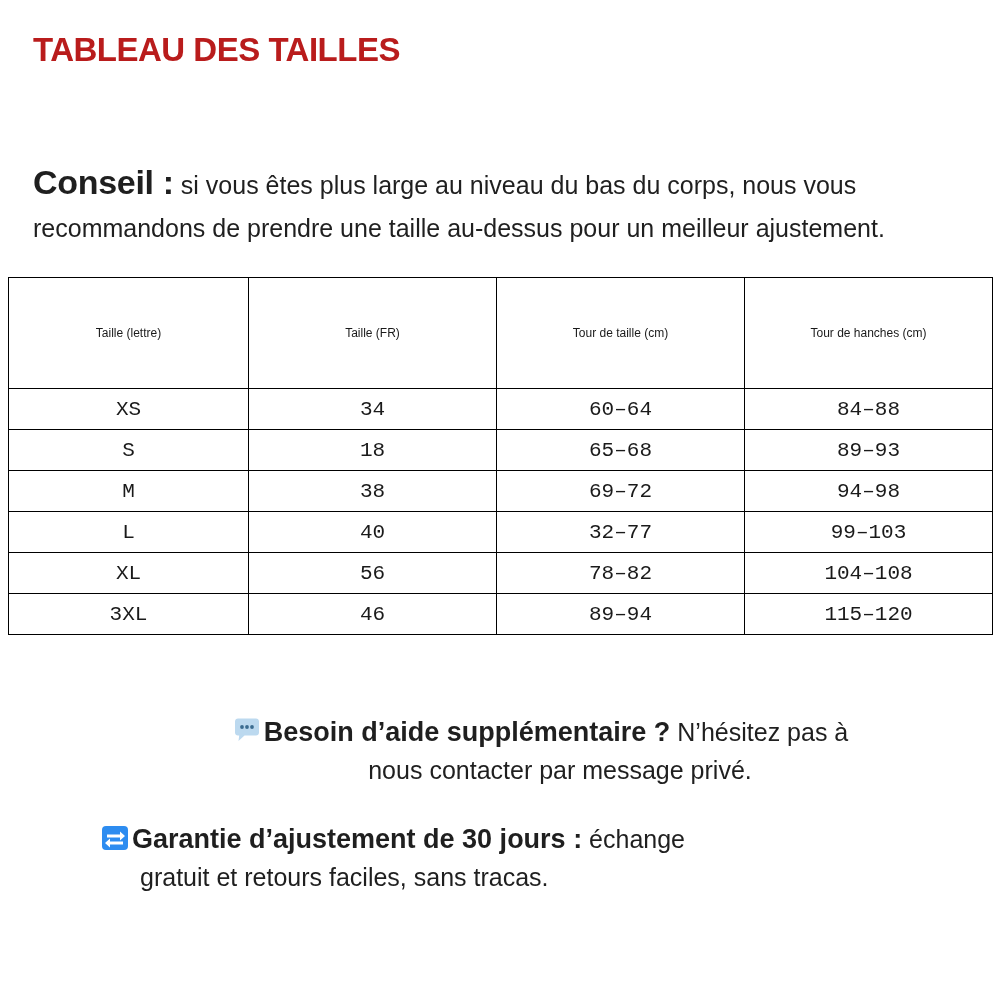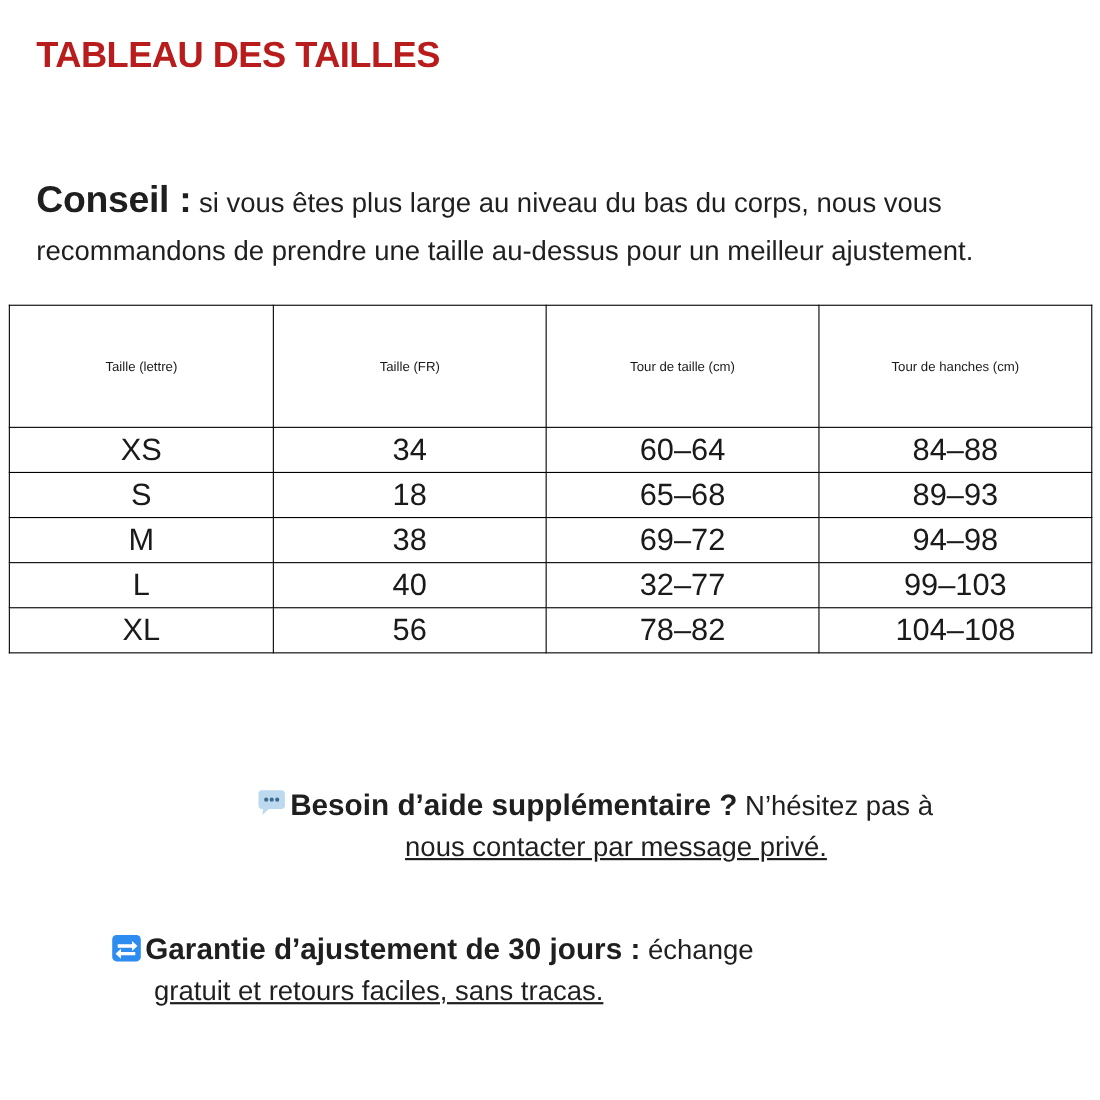--- a/index.html
+++ b/index.html
@@ -61,53 +61,53 @@
     color: #1a1a1a;
     font-weight: normal;
   }
   table.sizes th {
     height: 108px;
     font-size: 12px;
     vertical-align: middle;
   }
   table.sizes td {
     height: 38px;
-    font-size: 28px;
+    font-size: 21px;
     vertical-align: middle;
+    font-family: Liberation Mono, monospace;
   }
   table.sizes col.c1 { width: 240px; }
   table.sizes col.c2 { width: 248px; }
   table.sizes col.c3 { width: 248px; }
   table.sizes col.c4 { width: 248px; }
 
   .note {
     position: absolute;
     left: 100px;
     width: 880px;
     font-size: 25px;
     line-height: 1.45;
     color: #1f1f1f;
   }
   .note-help { top: 713px; text-align: center; }
-  .note-guarantee { top: 820px; margin-top: 24px; }
+  .note-guarantee { top: 820px; }
   .note .bold {
     font-weight: bold;
     font-size: 27px;
   }
   .emoji {
     display: inline-block;
     width: 30px;
     height: 30px;
     vertical-align: -5px;
     margin-right: 2px;
   }
   .note-line2 {
     display: block;
     margin-left: 40px;
-    text-decoration: underline;
   }
 </style>
 </head>
 <body>
 
 <div class="page">
 
   <div class="title">TABLEAU DES TAILLES</div>
 
   <div class="advice">
@@ -153,20 +153,26 @@
         <td>40</td>
         <td>32–77</td>
         <td>99–103</td>
       </tr>
       <tr>
         <td>XL</td>
         <td>56</td>
         <td>78–82</td>
         <td>104–108</td>
       </tr>
+      <tr>
+        <td>3XL</td>
+        <td>46</td>
+        <td>89–94</td>
+        <td>115–120</td>
+      </tr>
     </tbody>
   </table>
 
   <div class="note note-help">
     <span class="emoji">
       <svg width="30" height="30" viewBox="0 0 30 30">
         <path d="M3 5.5 C3 3.8 4.3 2.5 6 2.5 L24 2.5 C25.7 2.5 27 3.8 27 5.5 L27 16.5 C27 18.2 25.7 19.5 24 19.5 L12.5 19.5 L6.5 25 L7.2 19.5 L6 19.5 C4.3 19.5 3 18.2 3 16.5 Z" fill="#bcd9ef"></path>
         <circle cx="10" cy="11" r="1.9" fill="#3b6c90"></circle>
         <circle cx="15" cy="11" r="1.9" fill="#3b6c90"></circle>
         <circle cx="20" cy="11" r="1.9" fill="#3b6c90"></circle>

